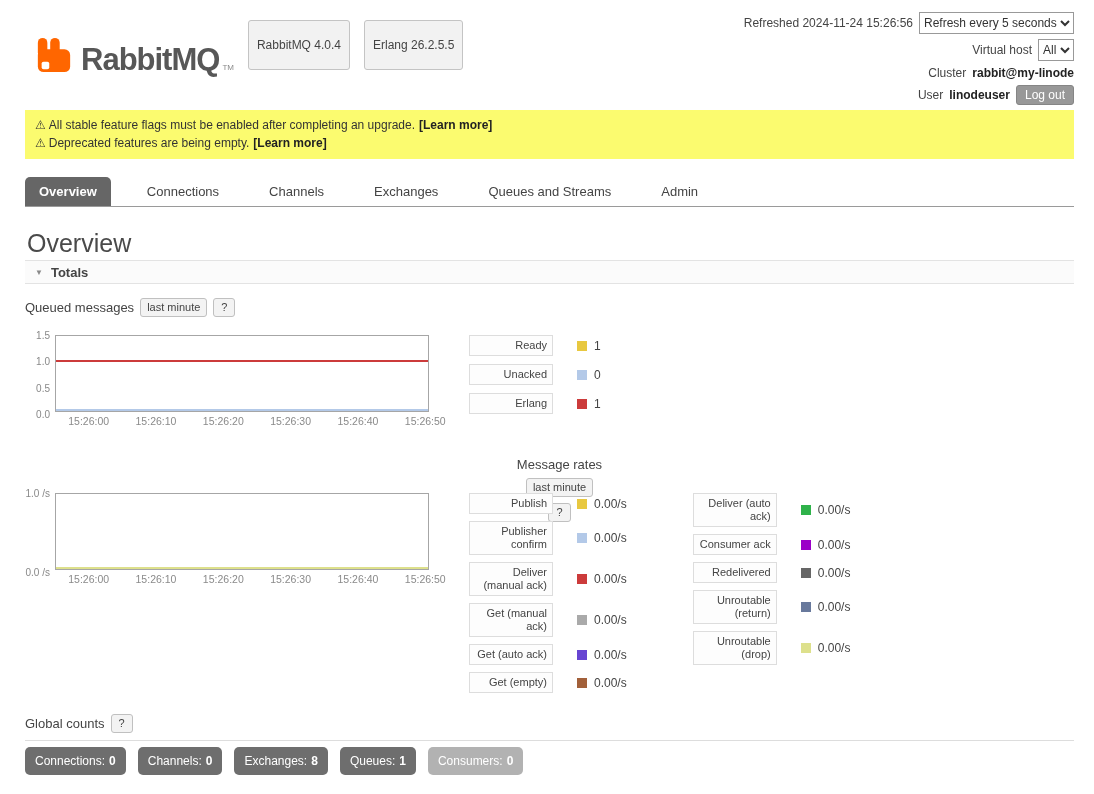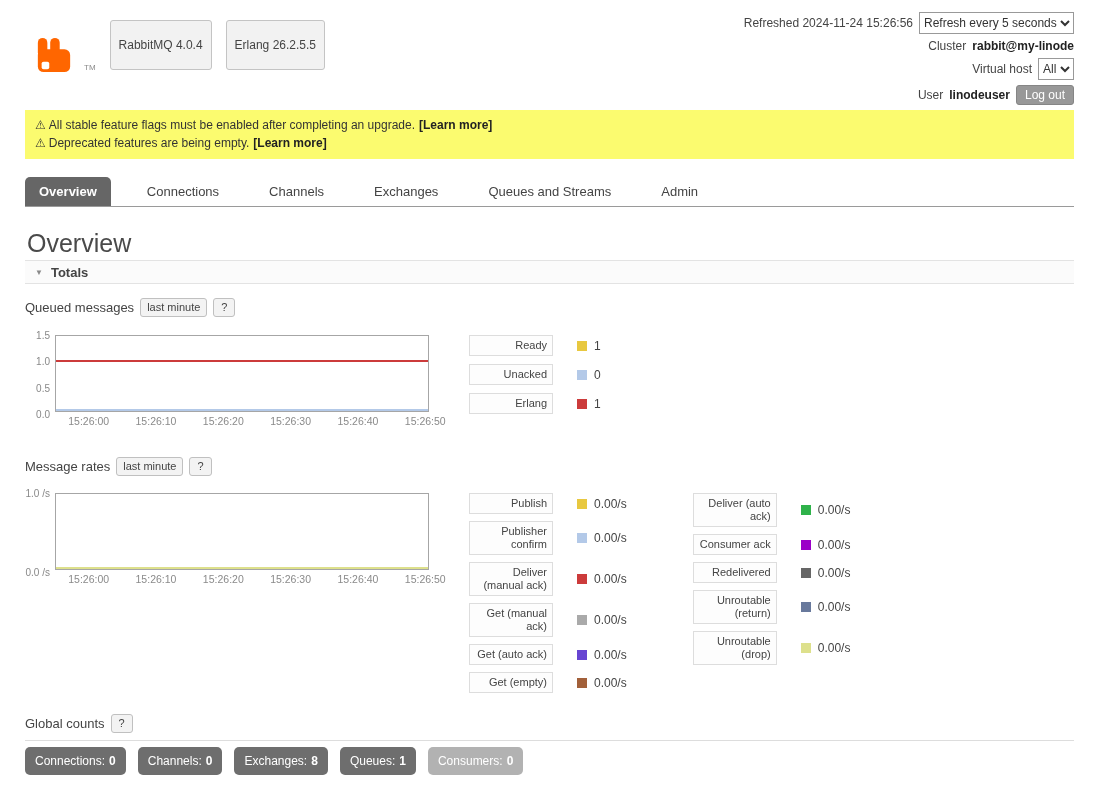--- a/index.html
+++ b/index.html
@@ -36,21 +36,21 @@
   .tab { padding:7px 14px; font-size:13px; color:#444; cursor:pointer; text-decoration:none; white-space:nowrap; }
   .tab.active { background:#666; color:#fff; border-radius:5px 5px 0 0; font-weight:bold; }
   
   h1 { margin:22px 0 2px 27px; font-size:25px; font-weight:400; color:#4a4a4a; }
   .section-bar { margin:0 20px 0 25px; height:24px; border-top:1px solid #e3e3e3; border-bottom:1px solid #e3e3e3;
                  background:#fbfbfb; display:flex; align-items:center; gap:8px; padding-left:10px; cursor:pointer; }
   .collapse-arrow { font-size:8px; color:#8a8a8a; }
   .section-title { font-weight:bold; font-size:13px; color:#444; }
   .content { margin-left:25px; }
   .chart-header { margin-top:14px; display:flex; align-items:center; gap:6px; font-size:13px; height:18px; }
-  .chart-header.rates { margin-top:26px; }
+  .chart-header.rates { margin-top:26px;flex-direction:column; }
   .mode-btn, .help-btn { border:1px solid #c0c0c0; background:#f3f3f3; border-radius:3px; font-size:11px;
                          color:#444; padding:2px 6px; cursor:pointer; font-family:inherit; line-height:13px; }
   .help-btn { padding:2px 7px; }
   
   .chart-row { display:flex; align-items:flex-start; margin-top:19px; }
   .chart-row.rates { margin-top:18px; }
   .chart-module { display:flex; width:404px; flex-shrink:0; }
   .y-ticks { position:relative; width:30px; height:79px; font-size:10px; color:#888; flex-shrink:0; }
   .y-ticks span { position:absolute; right:5px; transform:translateY(-50%); white-space:nowrap; }
   .plot-col { flex:1; }
@@ -81,42 +81,43 @@
 
   <header class="topbar">
     <div class="brand-row">
       <a class="logo">
         <svg class="logo-mark" viewBox="0 0 40 40">
           <rect x="3" y="2" width="10" height="20" rx="5" fill="#ff6600"></rect>
           <rect x="16" y="2" width="10" height="20" rx="5" fill="#ff6600"></rect>
           <rect x="3" y="14" width="34" height="24" rx="6" fill="#ff6600"></rect>
           <rect x="7" y="27" width="8" height="8" rx="2" fill="#ffffff"></rect>
         </svg>
+        <span class="brand-text">RabbitMQ</span>
         <span class="brand-tm">TM</span>
       </a>
       <span class="badge">RabbitMQ 4.0.4</span>
       <span class="badge">Erlang 26.2.5.5</span>
     </div>
 
     <div class="status-block">
       <div class="status-row">
         <span>Refreshed 2024-11-24 15:26:56</span>
         <select>
           <option>Refresh every 5 seconds</option>
         </select>
       </div>
       <div class="status-row">
-        <span>Cluster</span>
-        <b>rabbit@my-linode</b>
-      </div>
-      <div class="status-row">
         <span>Virtual host</span>
         <select>
           <option>All</option>
         </select>
+      </div>
+      <div class="status-row">
+        <span>Cluster</span>
+        <b>rabbit@my-linode</b>
       </div>
       <div class="status-row">
         <span>User</span>
         <b>linodeuser</b>
         <button class="logout-btn">Log out</button>
       </div>
     </div>
   </header>
 
   <div class="warning-banner">

